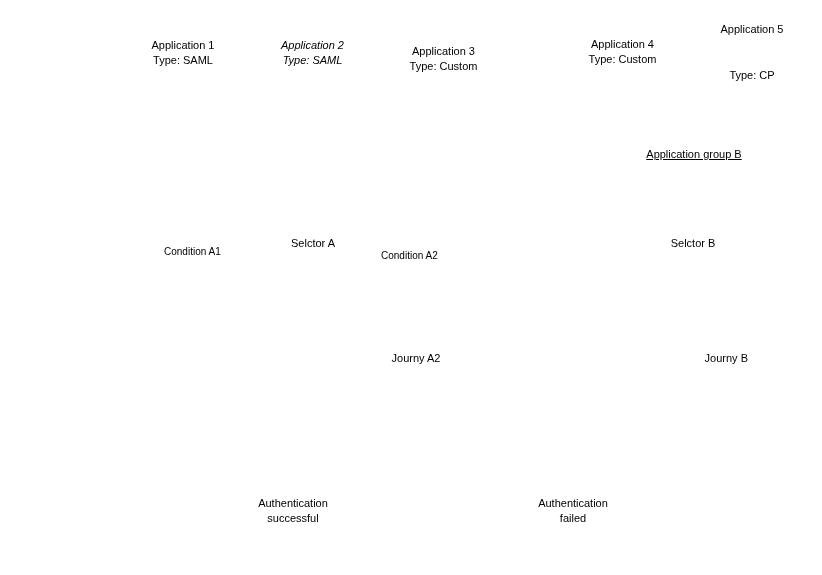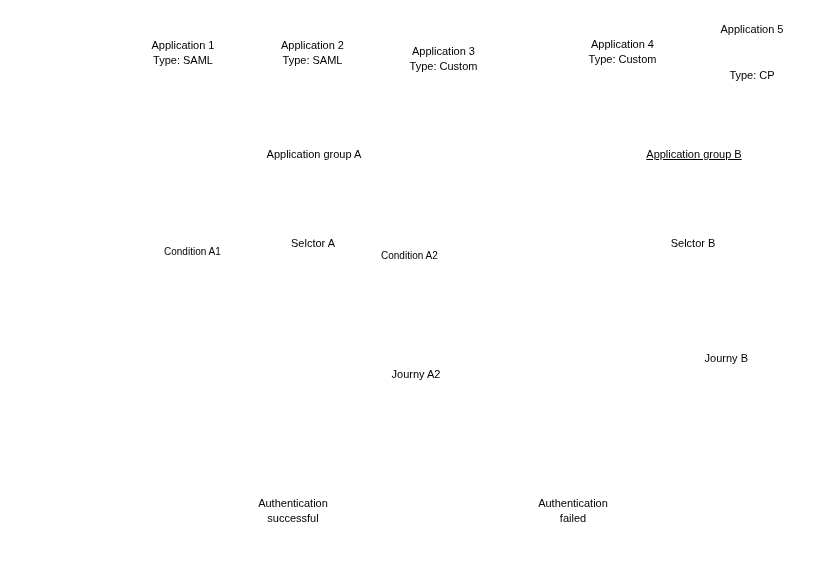--- a/index.html
+++ b/index.html
@@ -49,62 +49,59 @@
 </head>
 <body>
 
 <div class="canvas">
 
   <div class="node rect" style="left:123px; top:22px; width:120px; height:61px;">
     <div>Application 1</div>
     <div>Type: SAML</div>
   </div>
 
-  <div class="node rect" style="left:253px; top:22px; width:119px; height:61px;">
+  <div class="node rect" style="left:253px; top:22px; width:119px; height:61px;font-style:italic;">
     <div>Application 2</div>
     <div>Type: SAML</div>
   </div>
 
   <div class="node rect" style="left:384px; top:22px; width:119px; height:74px;">
     <div>Application 3</div>
     <div>Type: Custom</div>
   </div>
 
   <div class="node rect" style="left:563px; top:22px; width:119px; height:59px;">
     <div>Application 4</div>
     <div>Type: Custom</div>
   </div>
 
   <div class="node rect" style="left:693px; top:22px; width:118px; height:61px;justify-content:space-between;">
     <div>Application 5</div>
     <div>Type: CP</div>
   </div>
 
-  <div class="node rect" style="left:255px; top:125px; width:118px; height:58px;">
-    <div>Application group A</div>
-  </div>
 
   <div class="node rect" style="left:635px; top:125px; width:118px; height:58px;text-decoration:underline;">
     <div>Application group B</div>
   </div>
 
   <div class="node diamond" style="left:635px; top:205px; width:116px; height:76px;">
     <div>Selctor B</div>
   </div>
 
   <div class="node diamond" style="left:255px; top:205px; width:116px; height:76px;">
     <div>Selctor A</div>
   </div>
 
   <div class="cond-label" style="left:163px; top:237px;">Condition A1</div>
 
   <div class="cond-label" style="left:380px; top:241px;">Condition A2</div>
 
 
-  <div class="node rect" style="left:358px; top:304px; width:116px; height:108px;margin-top:16px;">
+  <div class="node rect" style="left:358px; top:304px; width:116px; height:108px;">
     <div>Journy A2</div>
   </div>
 
   <div class="node rect" style="left:638px; top:304px; width:110px; height:108px;align-items:flex-end;">
     <div>Journy B</div>
   </div>
 
   <div class="node ellipse" style="left:233px; top:471px; width:120px; height:80px;">
     <div>Authentication</div>
     <div>successful</div>

